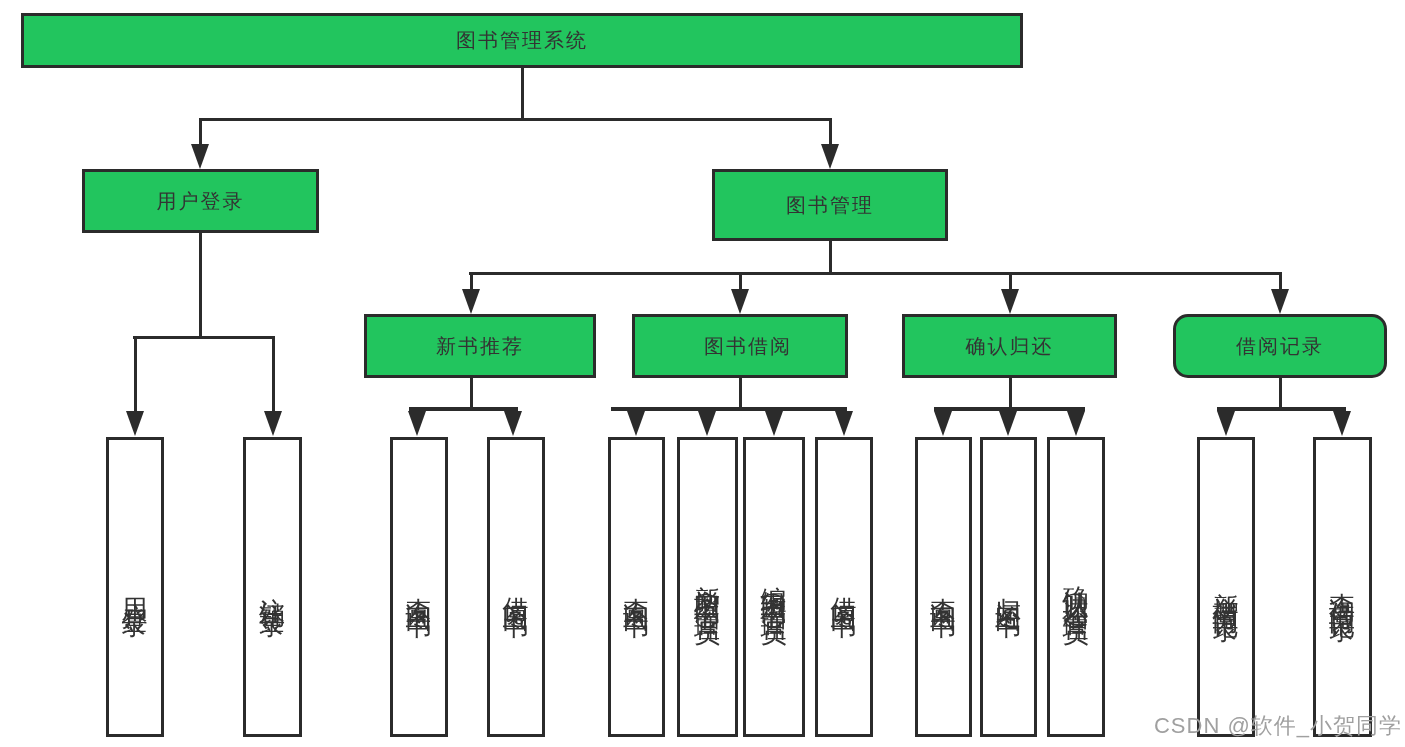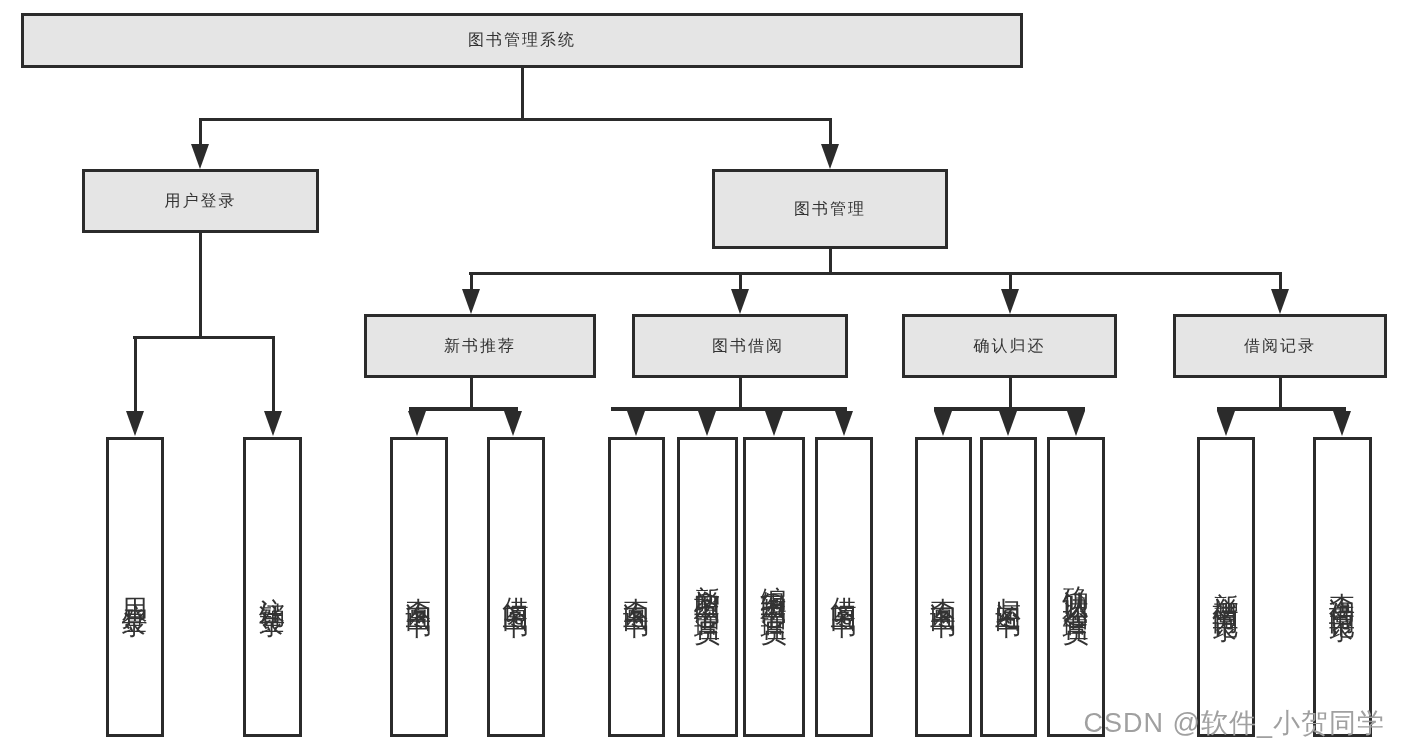--- a/index.html
+++ b/index.html
@@ -8,62 +8,62 @@
     background:#ffffff;
     font-family:"Liberation Sans","DejaVu Sans",sans-serif;
   }
   :root{
     --line:#2b2b2b;
     --text:#333333;
     --wm:#a0a0a0;
   }
   .node{
     position:absolute;box-sizing:border-box;
-    border:3px solid var(--line);background:#e5e5e5;
+    border:3px solid var(--line);background:#22c55e;
     display:flex;align-items:center;justify-content:center;
-    color:var(--text);font-size:16px;letter-spacing:2px;
+    color:var(--text);font-size:20px;letter-spacing:2px;
     z-index:2;
   }
   .leaf{
     position:absolute;box-sizing:border-box;top:437px;height:300px;width:58px;
     border:3px solid var(--line);background:#fff;
     display:flex;align-items:center;justify-content:center;
     color:var(--text);z-index:2;
   }
   .leaf .vtxt{
     writing-mode:vertical-rl;text-orientation:mixed;
     font-size:26px;letter-spacing:5px;line-height:1;
     white-space:nowrap;
   }
   
   .b-root{left:21px;top:13px;width:1002px;height:55px;}
   .b-user{left:82px;top:169px;width:237px;height:64px;}
-  .b-mgmt{left:712px;top:169px;width:236px;height:80px;}
+  .b-mgmt{left:712px;top:169px;width:236px;height:72px;}
   .b-l3a{left:364px;top:314px;width:232px;height:64px;}
   .b-l3b{left:632px;top:314px;width:216px;height:64px;padding-left:16px;}
   .b-l3c{left:902px;top:314px;width:215px;height:64px;}
-  .b-l3d{left:1173px;top:314px;width:214px;height:64px;}
+  .b-l3d{left:1173px;top:314px;width:214px;height:64px;border-radius:15px;}
   
   .lf-1{left:106px;}  .lf-2{left:243px;width:59px;}
   .lf-a1{left:390px;} .lf-a2{left:487px;}
   .lf-b1{left:608px;width:57px;} .lf-b2{left:677px;width:61px;}
   .lf-b3{left:743px;width:62px;} .lf-b4{left:815px;}
   .lf-c1{left:915px;width:57px;} .lf-c2{left:980px;width:57px;}
   .lf-c3{left:1047px;}
   .lf-d1{left:1197px;} .lf-d2{left:1313px;width:59px;}
   
   .vline,.hline{position:absolute;background:var(--line);z-index:1;}
   .tri{
     position:absolute;width:0;height:0;z-index:1;
     border-left:9px solid transparent;border-right:9px solid transparent;
     border-top:25px solid var(--line);
   }
   .watermark{
-    position:absolute;right:20px;bottom:6px;z-index:3;
-    color:var(--wm);font-size:27px;letter-spacing:1px;
+    position:absolute;right:3px;bottom:6px;z-index:3;
+    color:var(--wm);font-size:22px;letter-spacing:1px;
   }
 </style>
 </head>
 <body>
 
 <div id="canvas">
 
   <div class="node b-root">
     <span>图书管理系统</span>
   </div>

